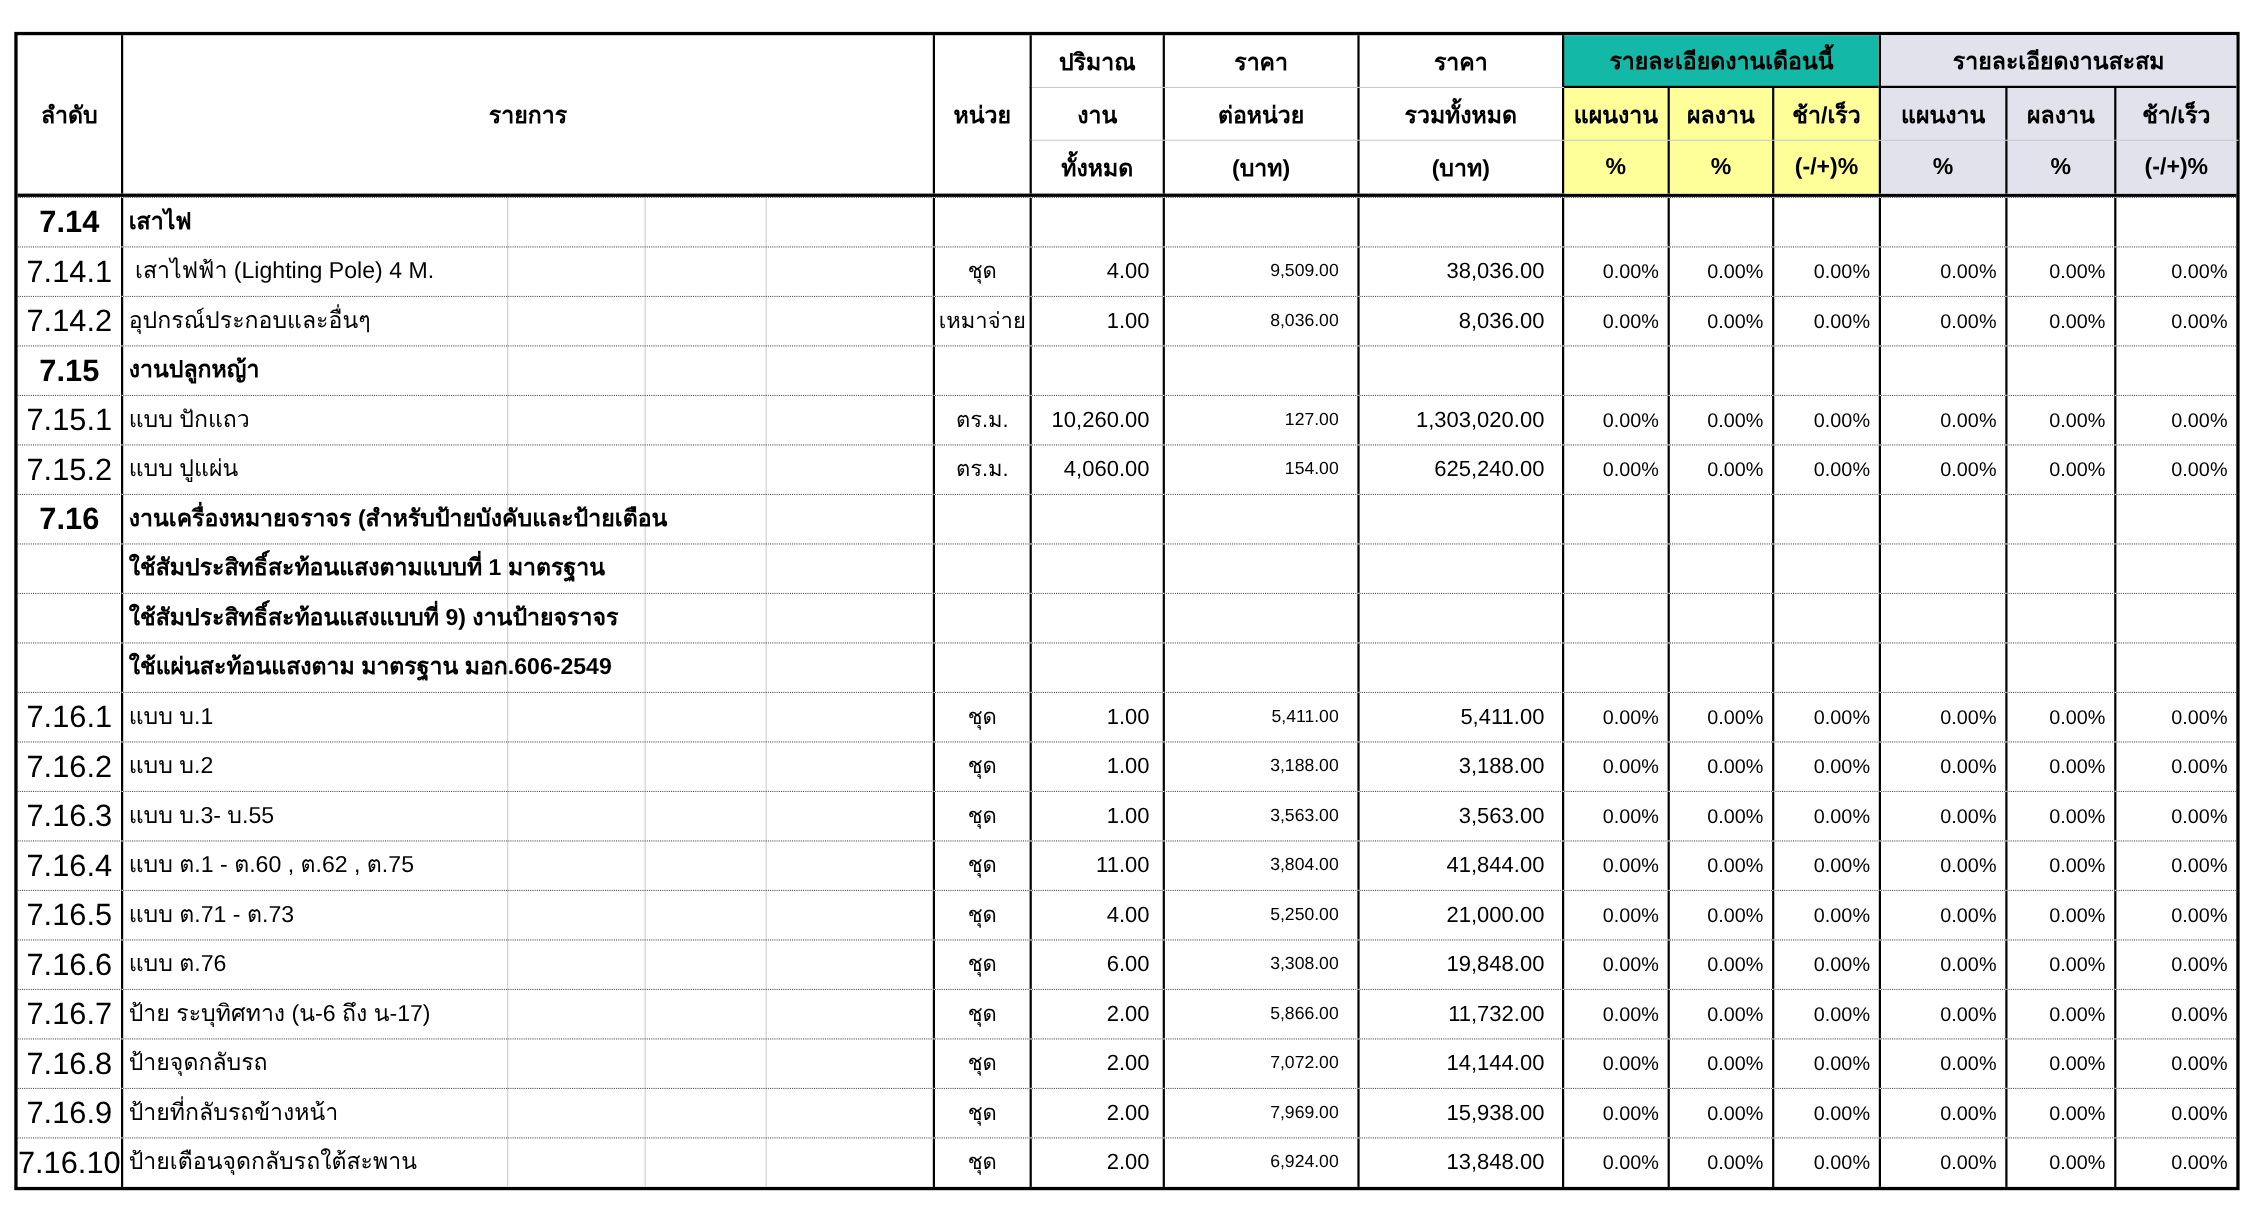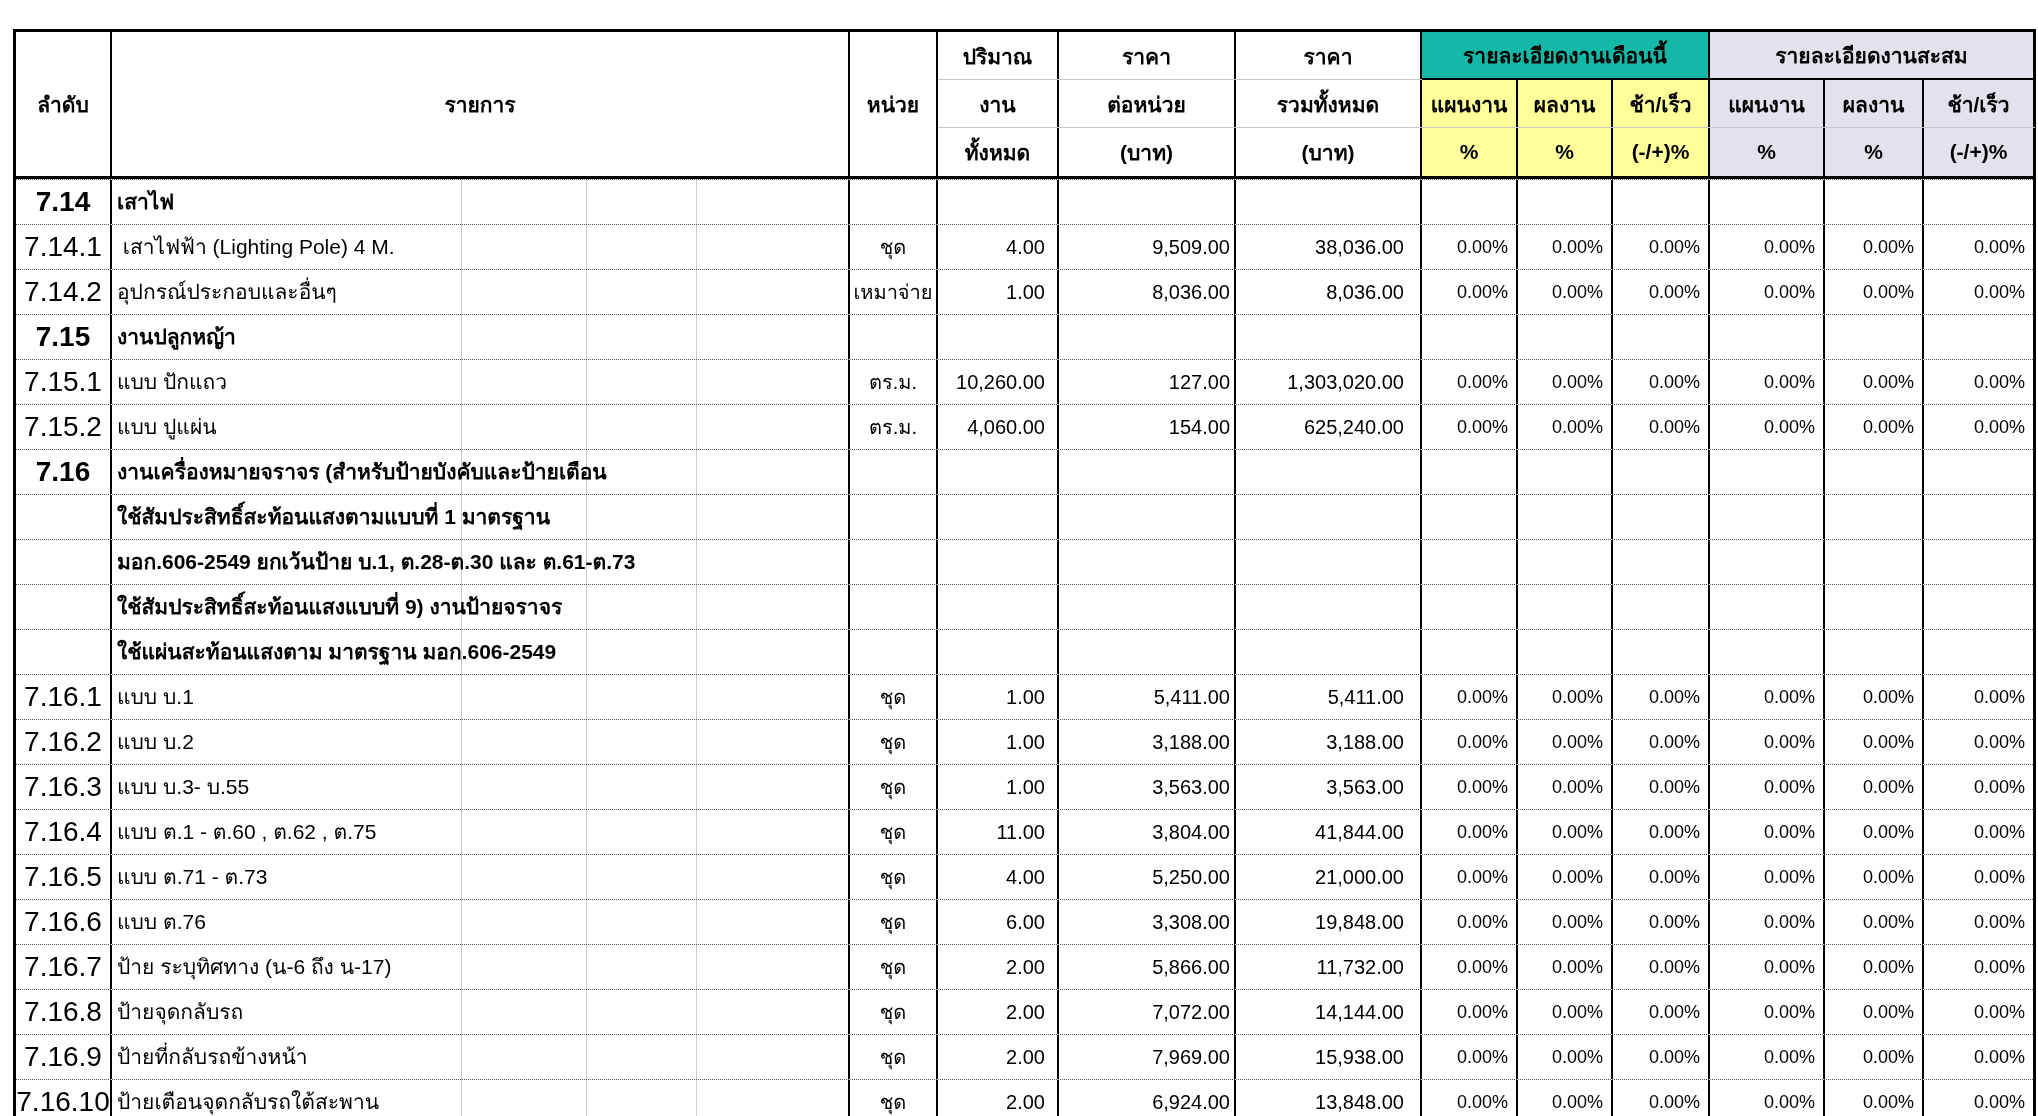--- a/index.html
+++ b/index.html
@@ -36,21 +36,21 @@
   .gl1{left:445px;} .gl2{left:570px;} .gl3{left:680px;}
   .row{display:grid;grid-template-columns:var(--cols);height:44px;border-top:1px dotted #555;position:relative;}
   .row:first-of-type{border-top:none;}
   .row>div{border-left:2px solid #000;display:flex;align-items:center;overflow:hidden;line-height:1.15;}
   .row>div:first-child{border-left:none;}
   .row.bold .c-no,.row.bold .c-item{font-weight:bold;}
   .c-no{justify-content:center;font-size:28px;}
   .c-item{font-size:21px;padding-left:5px;white-space:pre;}
   .c-unit{justify-content:center;font-size:20px;}
   .c-qty{justify-content:flex-end;padding-right:12px;font-size:20px;}
-  .c-uprice{justify-content:flex-end;padding-right:4px;font-size:20px;}
+  .c-uprice{justify-content:flex-end;padding-right:17px;font-size:16px;}
   .c-tprice{justify-content:flex-end;padding-right:16px;font-size:20px;}
   .c-pct{justify-content:flex-end;padding-right:8px;font-size:18px;}
 </style>
 </head>
 <body>
 
 <div class="page">
   <div class="tbl">
 
     <div class="thead">
@@ -218,34 +218,20 @@
           <div class="c c-tprice"></div>
           <div class="c c-pct"></div>
           <div class="c c-pct"></div>
           <div class="c c-pct"></div>
           <div class="c c-pct"></div>
           <div class="c c-pct"></div>
           <div class="c c-pct"></div>
         </div>
         <div class="row bold">
           <div class="c c-no"></div>
-          <div class="c c-item">มอก.606-2549 ยกเว้นป้าย บ.1, ต.28-ต.30 และ ต.61-ต.73</div>
-          <div class="c c-unit"></div>
-          <div class="c c-qty"></div>
-          <div class="c c-uprice"></div>
-          <div class="c c-tprice"></div>
-          <div class="c c-pct"></div>
-          <div class="c c-pct"></div>
-          <div class="c c-pct"></div>
-          <div class="c c-pct"></div>
-          <div class="c c-pct"></div>
-          <div class="c c-pct"></div>
-        </div>
-        <div class="row bold">
-          <div class="c c-no"></div>
           <div class="c c-item">ใช้สัมประสิทธิ์สะท้อนแสงแบบที่ 9) งานป้ายจราจร</div>
           <div class="c c-unit"></div>
           <div class="c c-qty"></div>
           <div class="c c-uprice"></div>
           <div class="c c-tprice"></div>
           <div class="c c-pct"></div>
           <div class="c c-pct"></div>
           <div class="c c-pct"></div>
           <div class="c c-pct"></div>
           <div class="c c-pct"></div>

